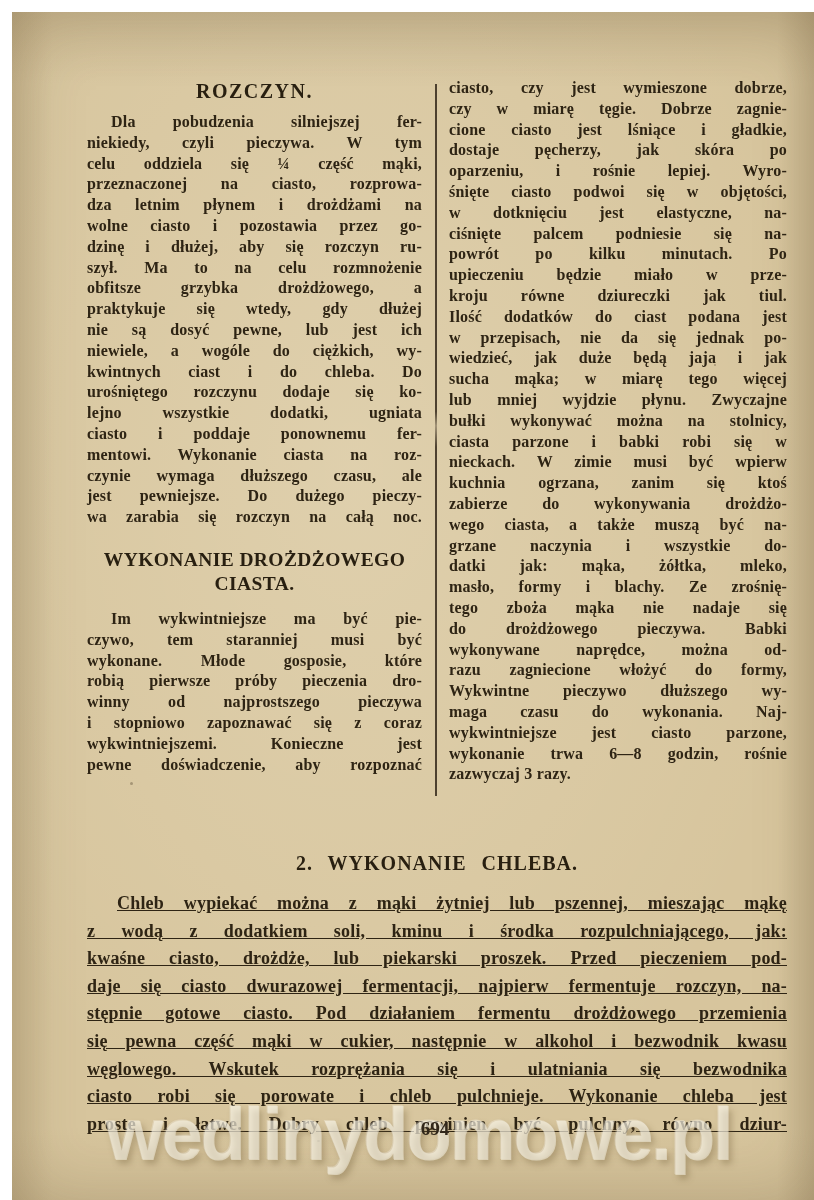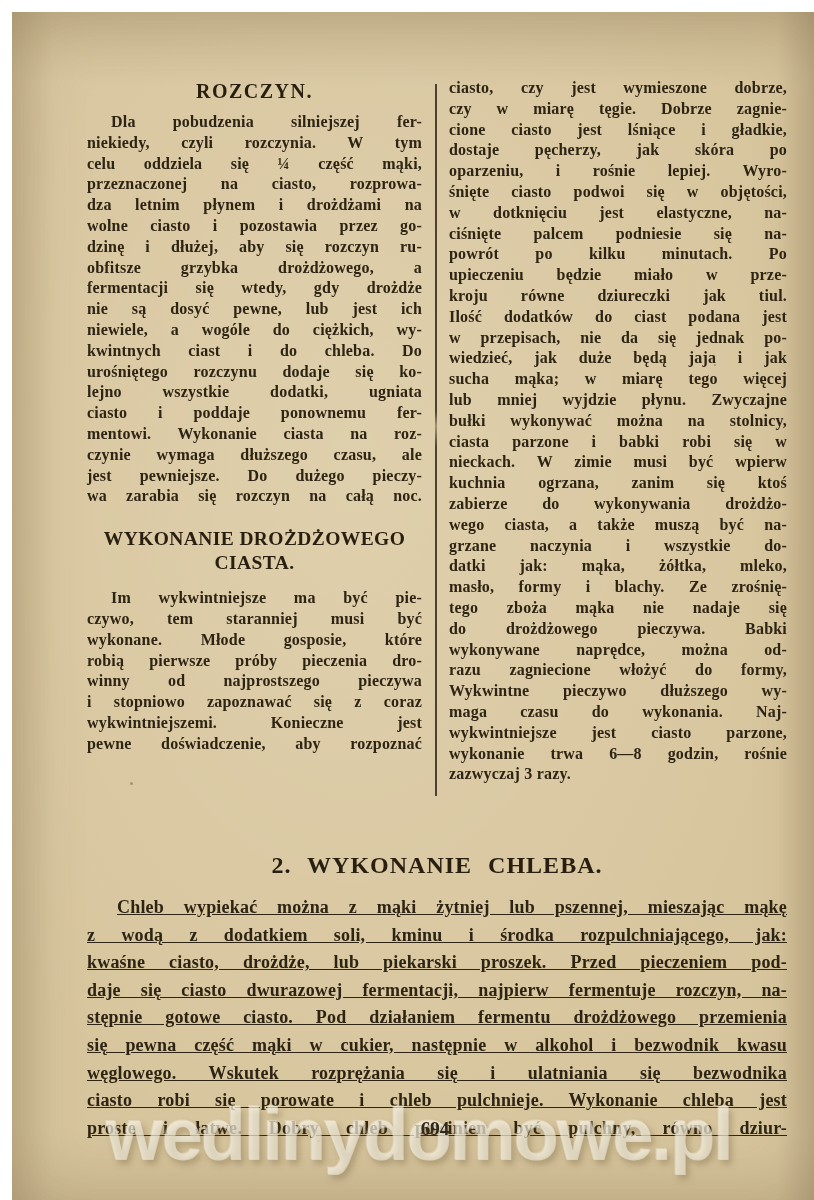--- a/index.html
+++ b/index.html
@@ -54,21 +54,21 @@
     color: #281f10;
   }
   .h1 { font-size: 20px; letter-spacing: 1.5px; margin: 2px 0 9px 0; }
   .h2 { font-size: 19.5px; line-height: 24px; letter-spacing: 0.4px; margin: 20px 0 13px 0; }
   
   .bottom {
     position: absolute;
     left: 75px; top: 840px;
     width: 700px;
   }
-  .h3 { font-size: 24px; letter-spacing: 1px; word-spacing: 9px; margin: 0 0 15px 0; }
+  .h3 { font-size: 20px; letter-spacing: 1px; word-spacing: 9px; margin: 0 0 15px 0; }
   .bottom .tline {
     height: 27.6px;
     line-height: 27.6px;
     font-size: 18px;
     font-weight: bold;
     letter-spacing: 0.2px;
     text-decoration: underline;
   }
   .bottom .tline.indent { padding-left: 30px; }
   .watermark {
@@ -101,28 +101,29 @@
 <body>
 
 <div class="page">
 
   <div class="columns">
 
     <div class="col-left body-text">
       <div class="h-center h1">ROZCZYN.</div>
       <div>
           <div class="tline indent">Dla pobudzenia silniejszej fer-</div>
-          <div class="tline">niekiedy, czyli rozczynia. W tym</div>
+          <div class="tline">niekiedy, czyli pieczywa. W tym</div>
           <div class="tline">celu oddziela się ¼ część mąki,</div>
           <div class="tline">przeznaczonej na ciasto, rozprowa-</div>
           <div class="tline">dza letnim płynem i drożdżami na</div>
           <div class="tline">wolne ciasto i pozostawia przez go-</div>
           <div class="tline">dzinę i dłużej, aby się rozczyn ru-</div>
+          <div class="tline">szył. Ma to na celu rozmnożenie</div>
           <div class="tline">obfitsze grzybka drożdżowego, a</div>
-          <div class="tline">fermentacji się wtedy, gdy drożdże</div>
+          <div class="tline">praktykuje się wtedy, gdy dłużej</div>
           <div class="tline">nie są dosyć pewne, lub jest ich</div>
           <div class="tline">niewiele, a wogóle do ciężkich, wy-</div>
           <div class="tline">kwintnych ciast i do chleba. Do</div>
           <div class="tline">urośniętego rozczynu dodaje się ko-</div>
           <div class="tline">lejno wszystkie dodatki, ugniata</div>
           <div class="tline">ciasto i poddaje ponownemu fer-</div>
           <div class="tline">mentowi. Wykonanie ciasta na roz-</div>
           <div class="tline">czynie wymaga dłuższego czasu, ale</div>
           <div class="tline">jest pewniejsze. Do dużego pieczy-</div>
           <div class="tline">wa zarabia się rozczyn na całą noc.</div>

